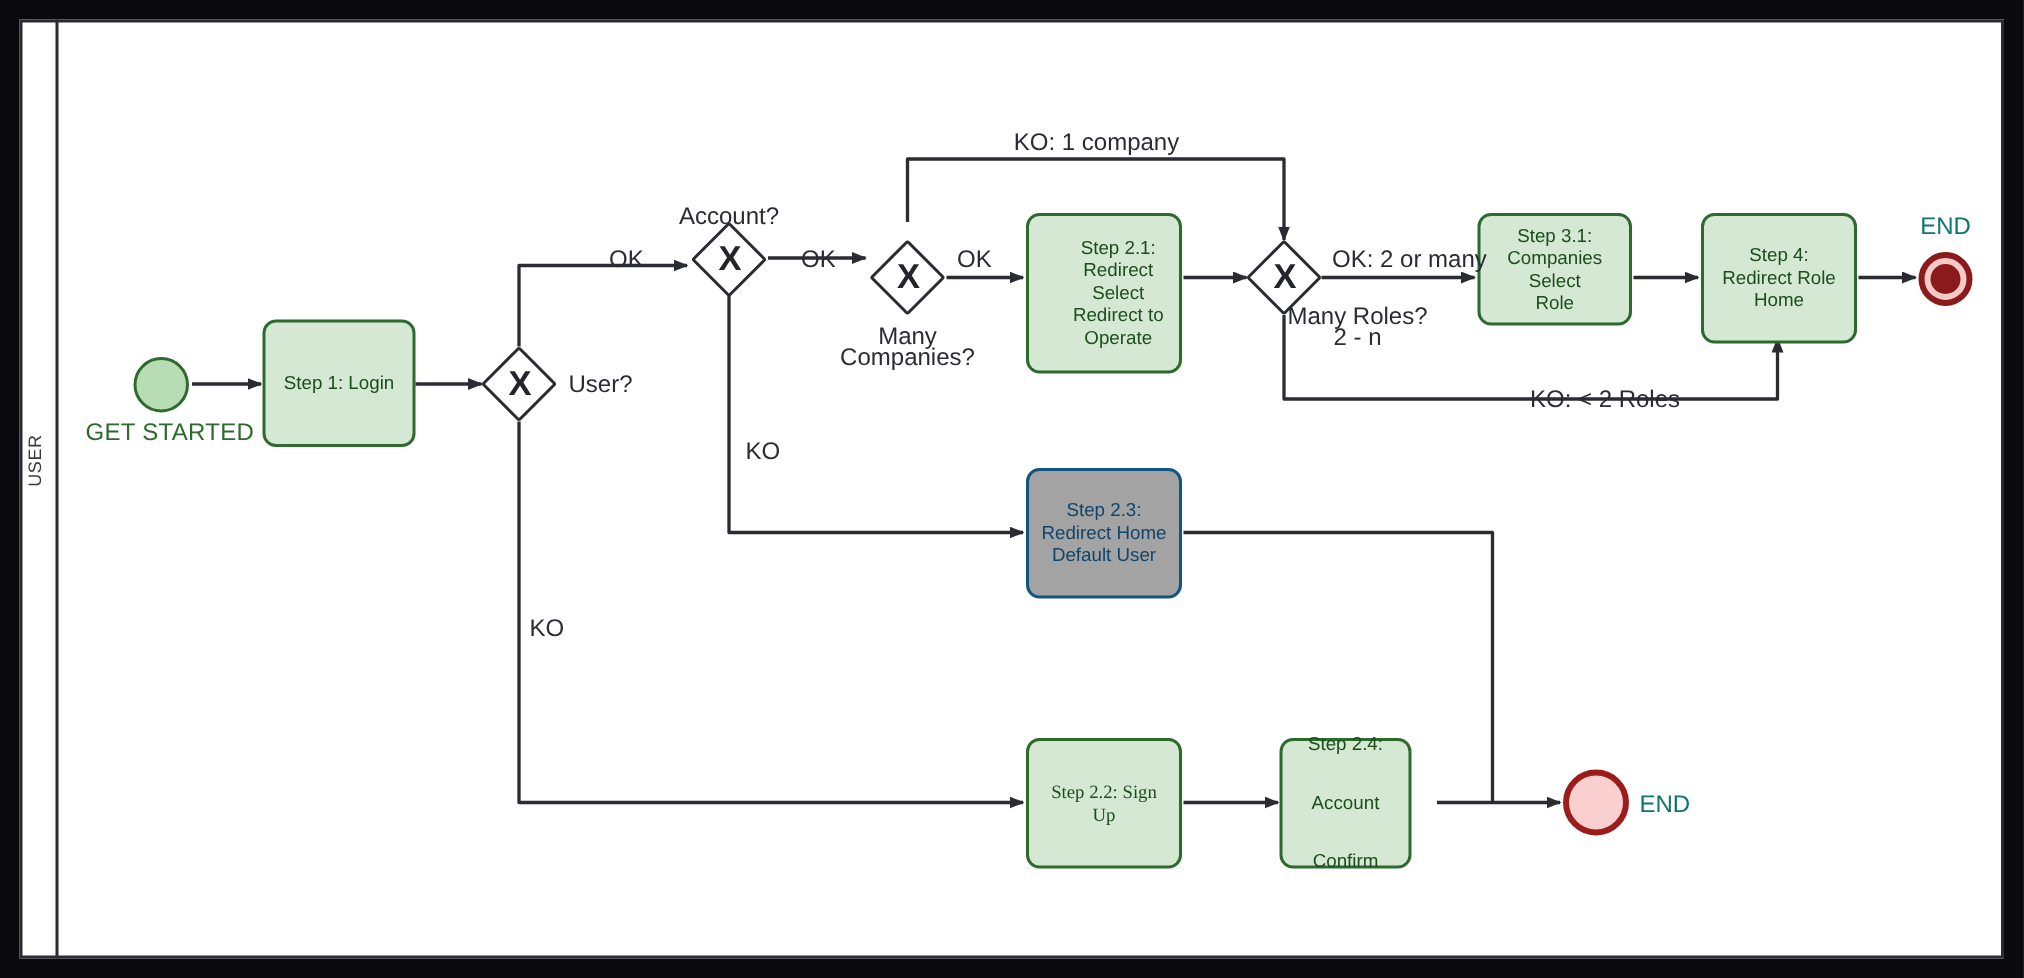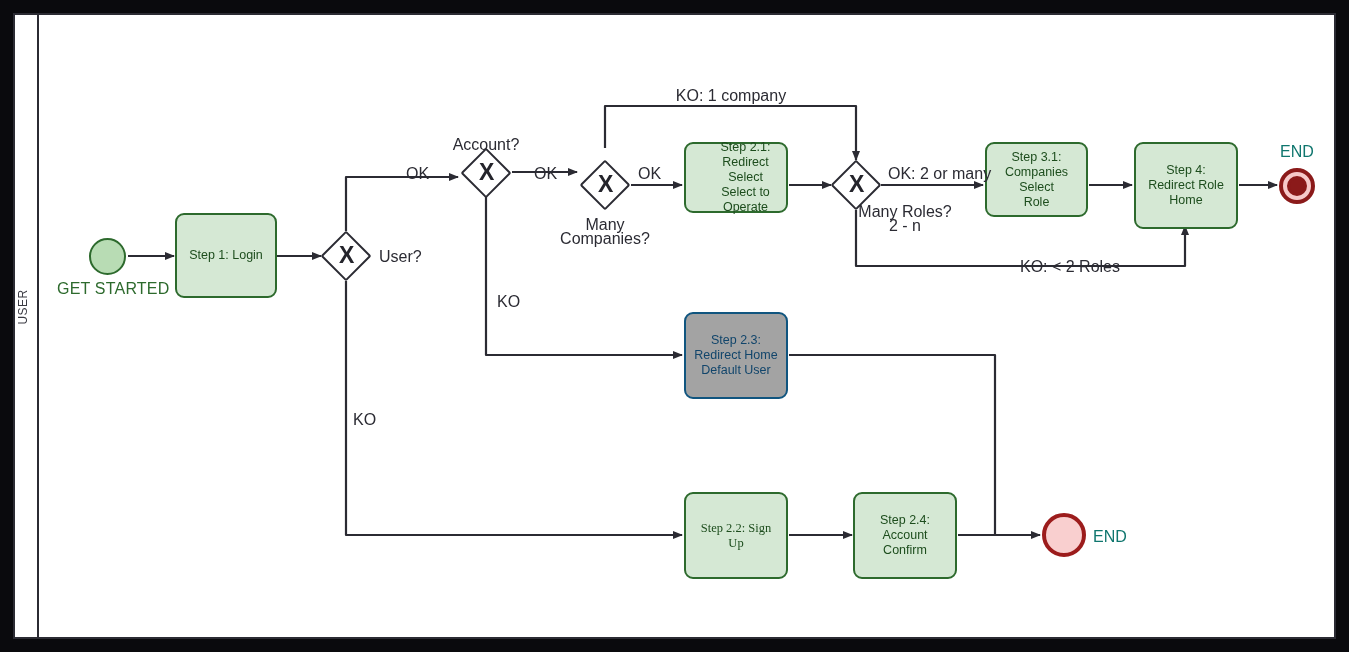--- a/index.html
+++ b/index.html
@@ -107,25 +107,25 @@
     </g>
   </svg>
 
   <div class="node start-ev" style="left:89px;top:238px;width:37px;height:37px;"></div>
   <div class="lbl green ctr" style="left:57px;top:280px;width:100px;">GET STARTED</div>
 
   <div class="node task" style="left:175px;top:213px;width:102px;height:85px;">
     <span>Step 1: Login</span>
   </div>
 
-  <div class="node task" style="left:684px;top:142px;width:104px;height:71px;flex-direction:column;padding-left:25px;">
+  <div class="node task" style="left:684px;top:142px;width:104px;height:107px;flex-direction:column;padding-left:25px;">
     <span>Step 2.1:</span>
     <span>Redirect</span>
     <span>Select</span>
-    <span>Select to</span>
+    <span>Redirect to</span>
     <span>Operate</span>
   </div>
 
   <div class="node task" style="left:985px;top:142px;width:103px;height:75px;flex-direction:column;">
     <span>Step 3.1:</span>
     <span>Companies Select</span>
     <span>Role</span>
   </div>
 
   <div class="node task" style="left:1134px;top:142px;width:104px;height:87px;flex-direction:column;">
@@ -138,21 +138,21 @@
     <span>Step 2.3:</span>
     <span>Redirect Home</span>
     <span>Default User</span>
   </div>
 
   <div class="node task" style="left:684px;top:492px;width:104px;height:87px;flex-direction:column;font-family:Liberation Serif, serif;">
     <span>Step 2.2: Sign</span>
     <span>Up</span>
   </div>
 
-  <div class="node task" style="left:853px;top:492px;width:104px;height:87px;flex-direction:column;">
+  <div class="node task" style="left:853px;top:492px;width:88px;height:87px;flex-direction:column;gap:24px;">
     <span>Step 2.4:</span>
     <span>Account</span>
     <span>Confirm</span>
   </div>
 
   <div class="node gw" style="left:328px;top:238px;width:36px;height:36px;"></div>
   <div class="gw-x" style="left:339px;top:244px;">X</div>
   <div class="lbl" style="left:379px;top:248px;">User?</div>
 
   <div class="node gw" style="left:468px;top:155px;width:36px;height:36px;"></div>

